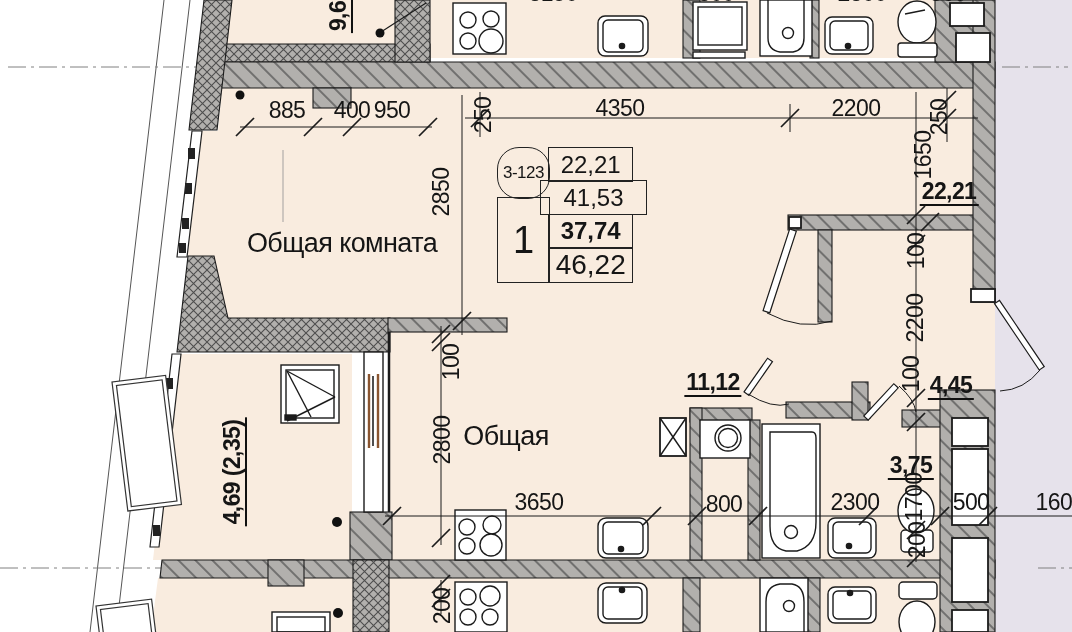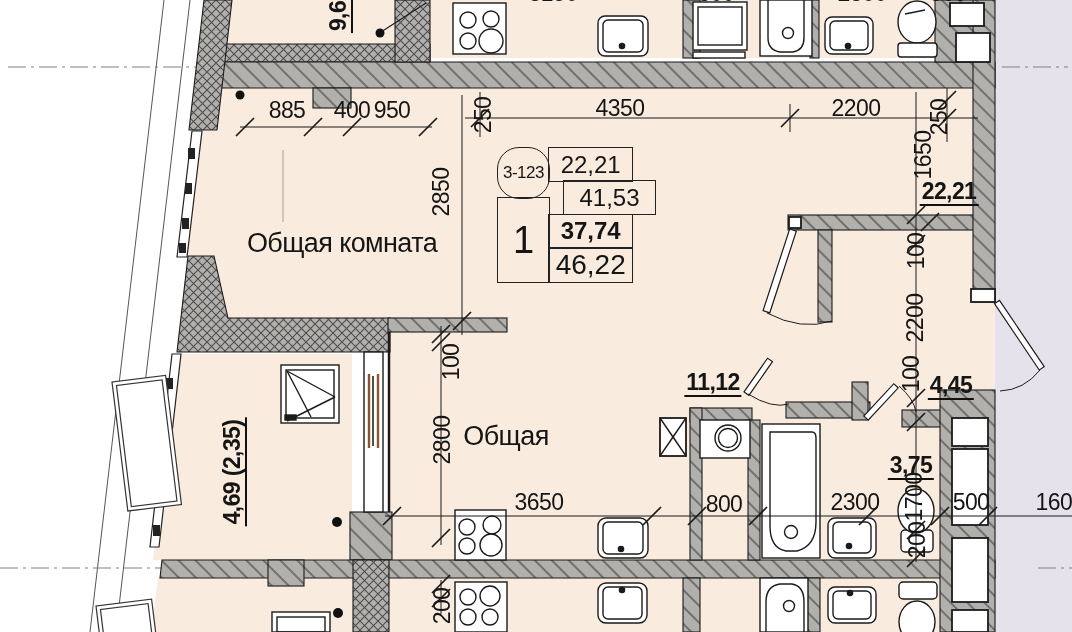--- a/index.html
+++ b/index.html
@@ -10,21 +10,21 @@
       white-space:nowrap;letter-spacing:-0.6px;line-height:1;}
   .rot{transform:translate(-50%,-50%) rotate(-90deg);}
   .area{font-weight:bold;border-bottom:2.2px solid #111;padding:0 2px 1px 2px;}
   .rm{font-size:27px;text-align:center;}
   .card{position:absolute;left:497px;top:147px;width:136px;height:136px;}
   .card .cell{position:absolute;border:1.6px solid #222;box-sizing:border-box;
       display:flex;align-items:center;justify-content:center;color:#151515;}
   .c-id{left:0;top:0;width:53px;height:52px;font-size:17px;letter-spacing:-0.5px;border-radius:22px;}
   .c-rooms{left:0;top:50.4px;width:53px;height:85.6px;font-size:38px;}
   .c-a0{left:51.4px;top:0;width:84.6px;height:35px;font-size:24px;}
-  .c-a1{left:66px;top:33.4px;width:93px;height:35px;font-size:24px;}
+  .c-a1{left:43px;top:33.4px;width:107px;height:35px;font-size:24px;}
   .c-a2{left:51.4px;top:66.8px;width:84.6px;height:35px;font-size:24px;font-weight:bold;}
   .c-a3{left:51.4px;top:100.2px;width:84.6px;height:36px;font-size:28px;font-weight:normal;}
 </style>
 </head>
 <body>
 
 <div id="stage">
 
 <svg width="1072" height="632" viewBox="0 0 1072 632">
   <defs>

